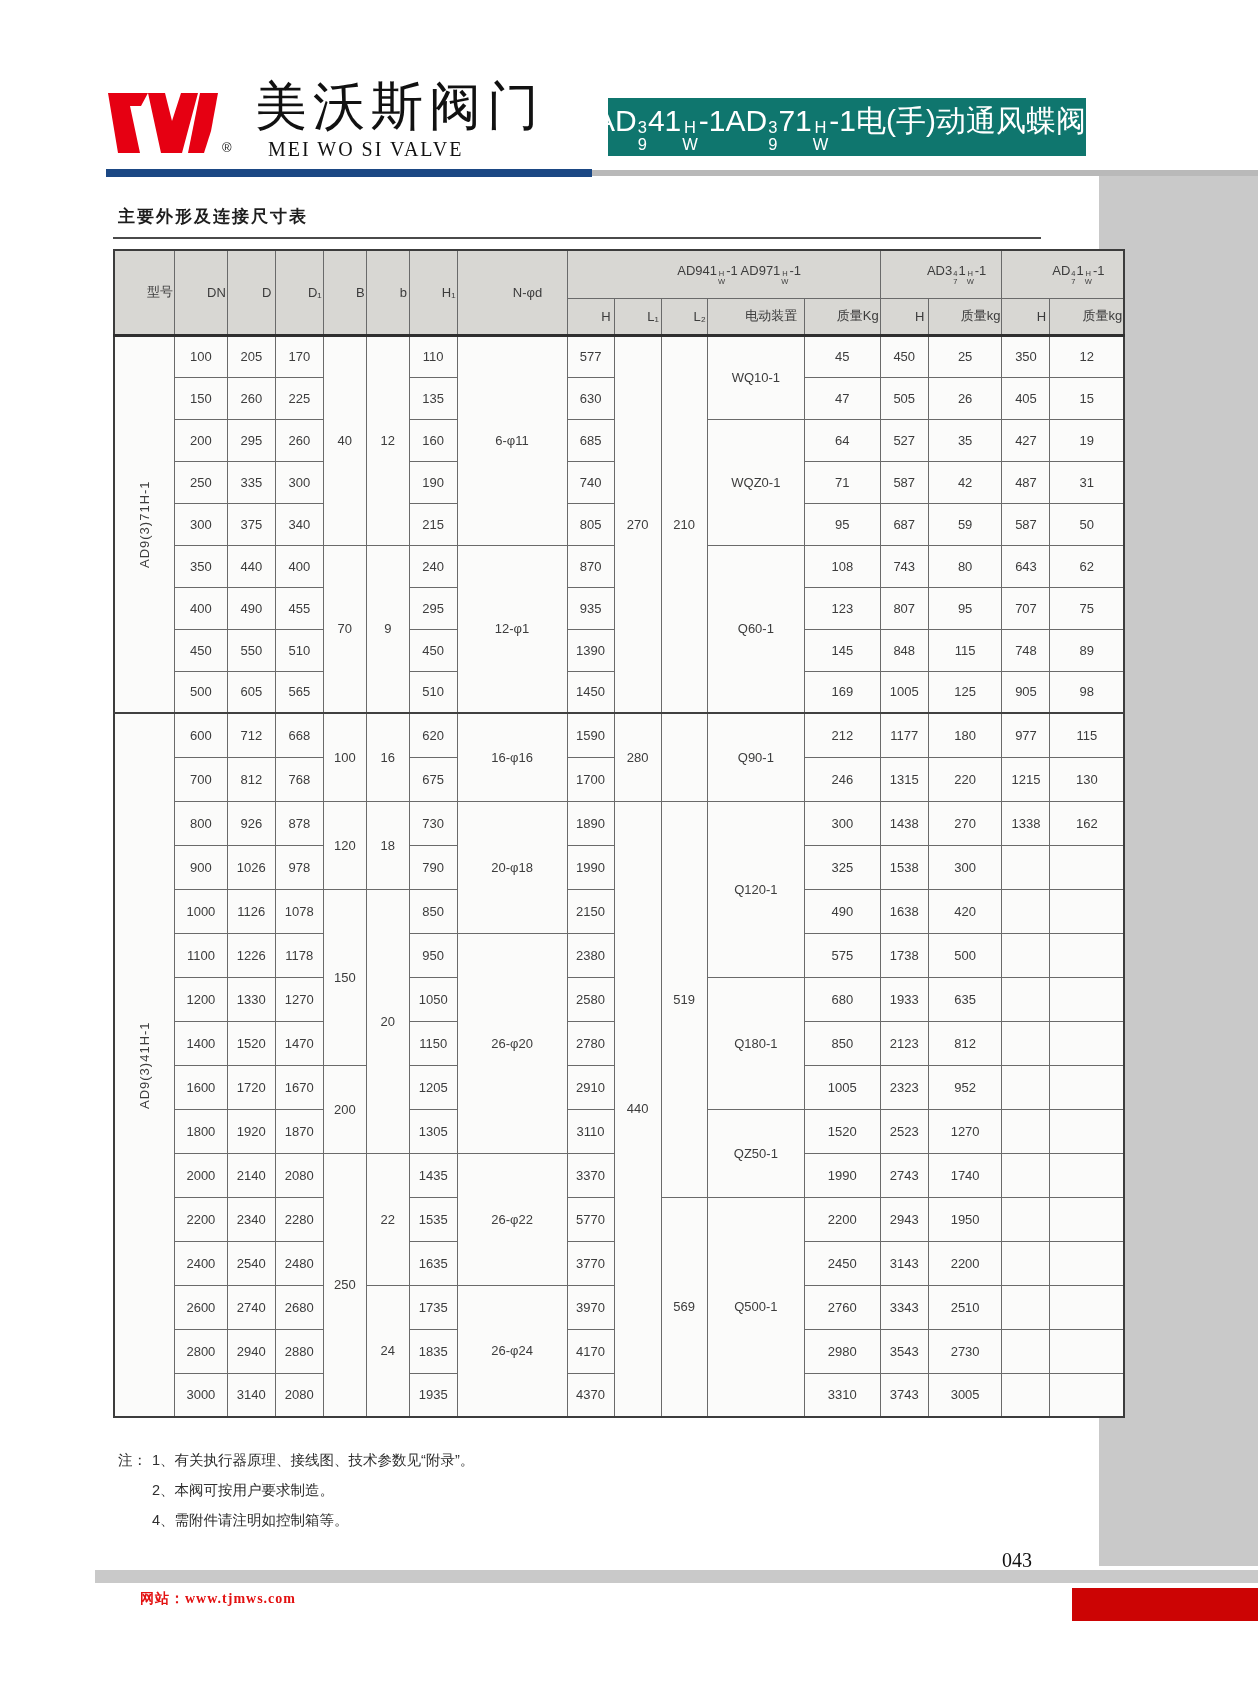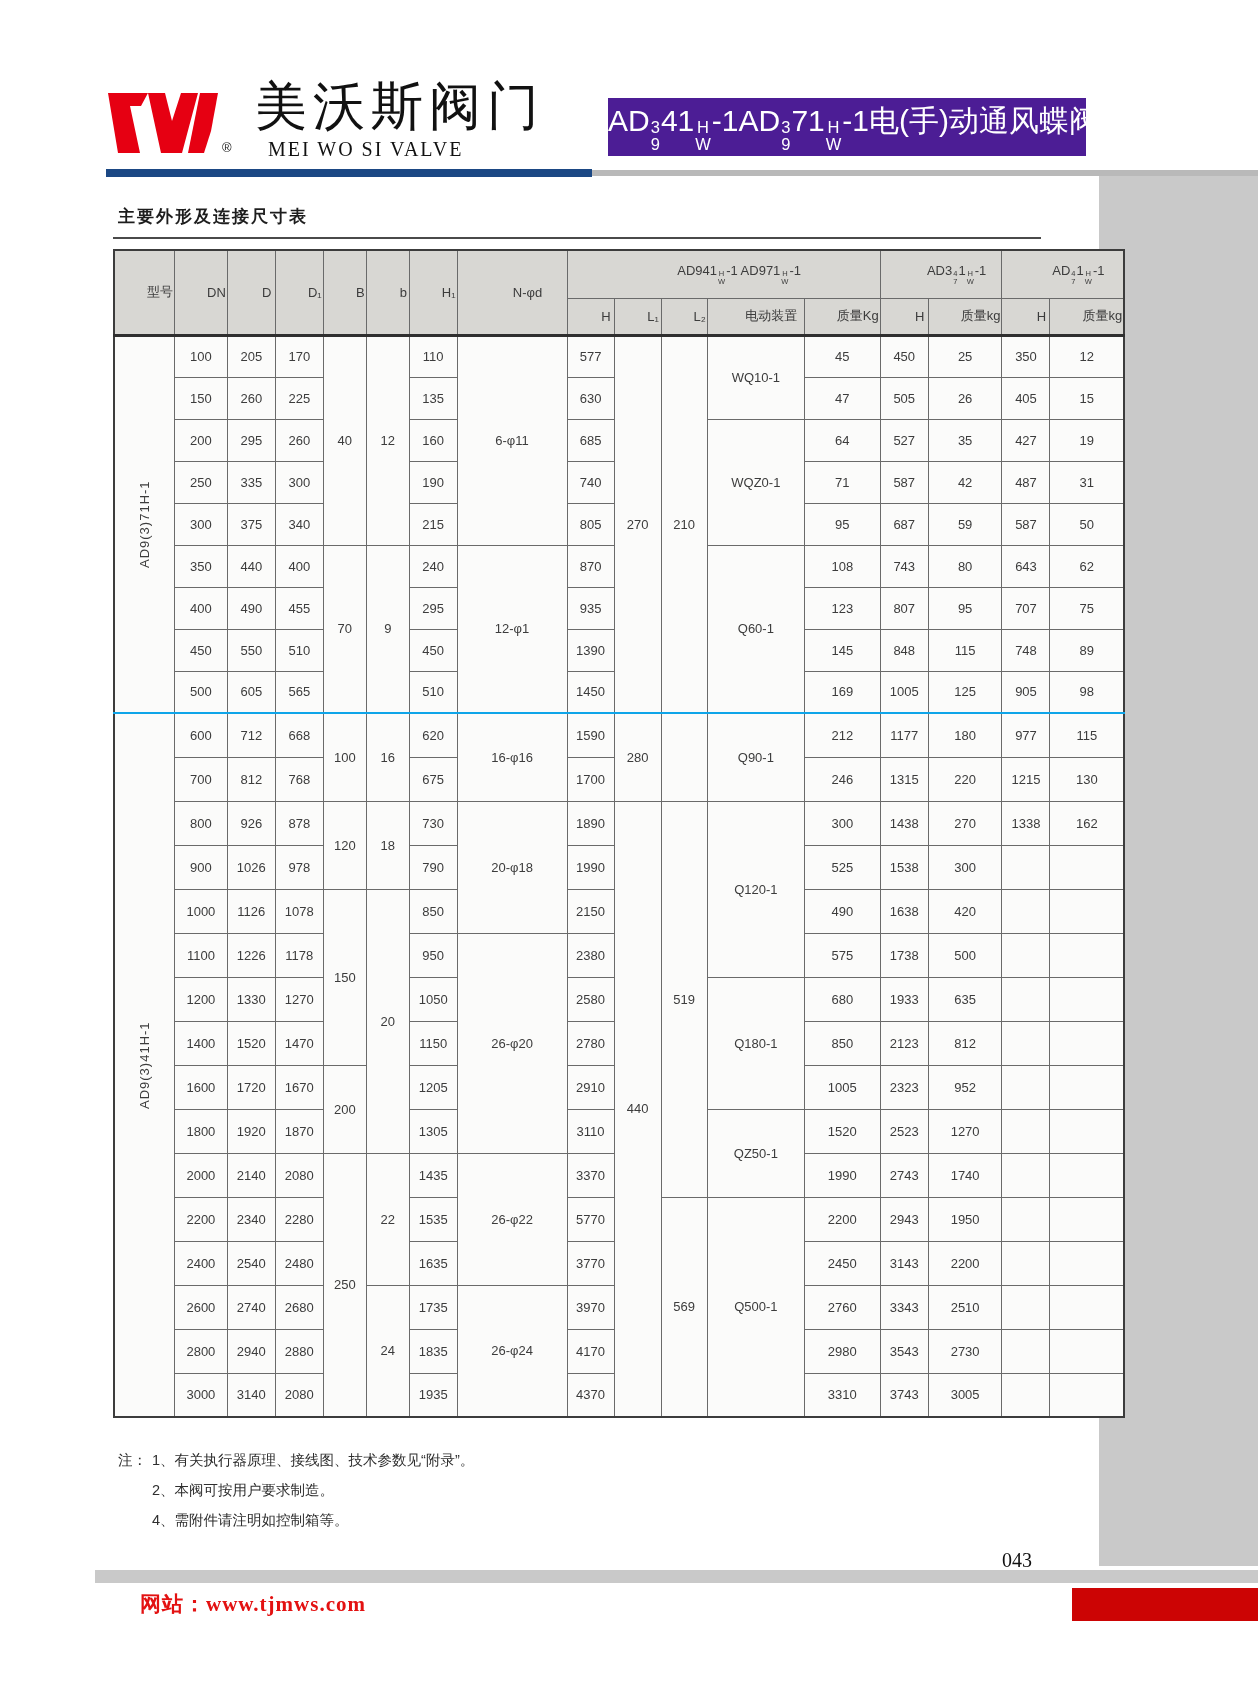--- a/index.html
+++ b/index.html
@@ -6,56 +6,56 @@
   #page{position:relative;width:1258px;height:1683px;background:#fff;overflow:hidden;
         font-family:"Liberation Sans",sans-serif;color:#3a3a3a;}
   
   #logo{position:absolute;left:108px;top:82px;width:110px;height:82px;}
   #reg{position:absolute;left:222px;top:140px;font-size:13px;color:#222;}
   #brand-cn{position:absolute;left:255px;top:72px;width:330px;height:66px;
             font-family:"Liberation Serif",serif;font-weight:normal;font-size:52px;color:#111;
             letter-spacing:6px;white-space:nowrap;}
   #brand-en{position:absolute;left:268px;top:138px;width:300px;
             font-family:"Liberation Serif",serif;font-size:20px;color:#111;letter-spacing:2px;}
-  #title-banner{position:absolute;left:608px;top:98px;width:478px;height:58px;background:#4c1d95;
-            color:#fff;display:flex;align-items:center;justify-content:flex-start;
+  #title-banner{position:absolute;left:608px;top:98px;width:478px;height:58px;background:#0f766e;
+            color:#fff;display:flex;align-items:center;justify-content:flex-end;
             font-size:30px;white-space:nowrap;}
   #bar-blue{position:absolute;left:106px;top:169px;width:486px;height:8px;background:#1b4884;}
   #bar-gray{position:absolute;left:592px;top:170px;width:666px;height:6px;background:#b9b9b9;}
   #right-panel{position:absolute;left:1099px;top:176px;width:159px;height:1390px;background:#c9c9c9;}
   
   #table-title{position:absolute;left:118px;top:205px;font-size:17px;font-weight:bold;color:#1d1d1d;
                letter-spacing:2px;}
   #title-rule{position:absolute;left:113px;top:237px;width:928px;height:2px;background:#4a4a4a;}
   #table-wrap{position:absolute;left:113px;top:249px;}
   table{border-collapse:collapse;table-layout:fixed;background:#fbfbfa;}
   th,td{border:1px solid #6a6a6a;text-align:center;vertical-align:middle;
         font-size:13px;color:#3c3c3c;padding:0 1px;overflow:hidden;}
   thead th{background:#d8d7d3;font-weight:normal;white-space:nowrap;padding-left:32px;}
   thead tr:first-child{height:48px;}
   thead tr:last-child{height:37px;}
   thead{border-bottom:3px solid #2f2f2f;}
   table{border:2px solid #3c3c3c;}
   tbody tr{height:42px;}
   tbody tr.b2{height:44px;}
-  tr.block-start td{border-top:2px solid #0ea5e9;}
+  tr.block-start td{border-top:2px solid #404040;}
   td.model{writing-mode:vertical-rl;transform:rotate(180deg);font-size:13px;letter-spacing:1px;
            color:#3c3c3c;}
   .stk{display:inline-flex;flex-direction:column;justify-content:center;font-size:0.58em;
        line-height:1.05;vertical-align:-0.12em;margin:0 1px;text-align:center;}
   #title-banner .stk{font-size:0.55em;}
   
   #notes{position:absolute;left:118px;top:1445px;width:760px;font-size:14.5px;color:#2e2e2e;
          line-height:30px;}
   #notes .nrow{display:flex;}
   #notes .nlabel{width:34px;flex:none;}
   
   #bottom-band{position:absolute;left:95px;top:1570px;width:1163px;height:13px;background:#c9c9c9;}
   #site{position:absolute;left:140px;top:1590px;font-family:"Liberation Serif",serif;
-        font-weight:bold;font-size:21px;color:#e31111;letter-spacing:1px;}
+        font-weight:bold;font-size:14px;color:#e31111;letter-spacing:1px;}
   #pageno{position:absolute;left:1002px;top:1549px;font-family:"Liberation Serif",serif;
         font-size:20px;color:#111;}
   #red-block{position:absolute;left:1072px;top:1588px;width:186px;height:33px;background:#cc0404;}
 </style>
 </head>
 <body>
 
 <div id="page">
 
   <svg id="logo" viewBox="0 0 110 64">
@@ -321,21 +321,21 @@
             <td>270</td>
             <td>1338</td>
             <td>162</td>
           </tr>
           <tr class="b2">
             <td>900</td>
             <td>1026</td>
             <td>978</td>
             <td>790</td>
             <td>1990</td>
-            <td>525</td>
+            <td>325</td>
             <td>1538</td>
             <td>300</td>
             <td></td>
             <td></td>
           </tr>
           <tr class="b2">
             <td>1000</td>
             <td>1126</td>
             <td>1078</td>
             <td rowspan="4">150</td>

